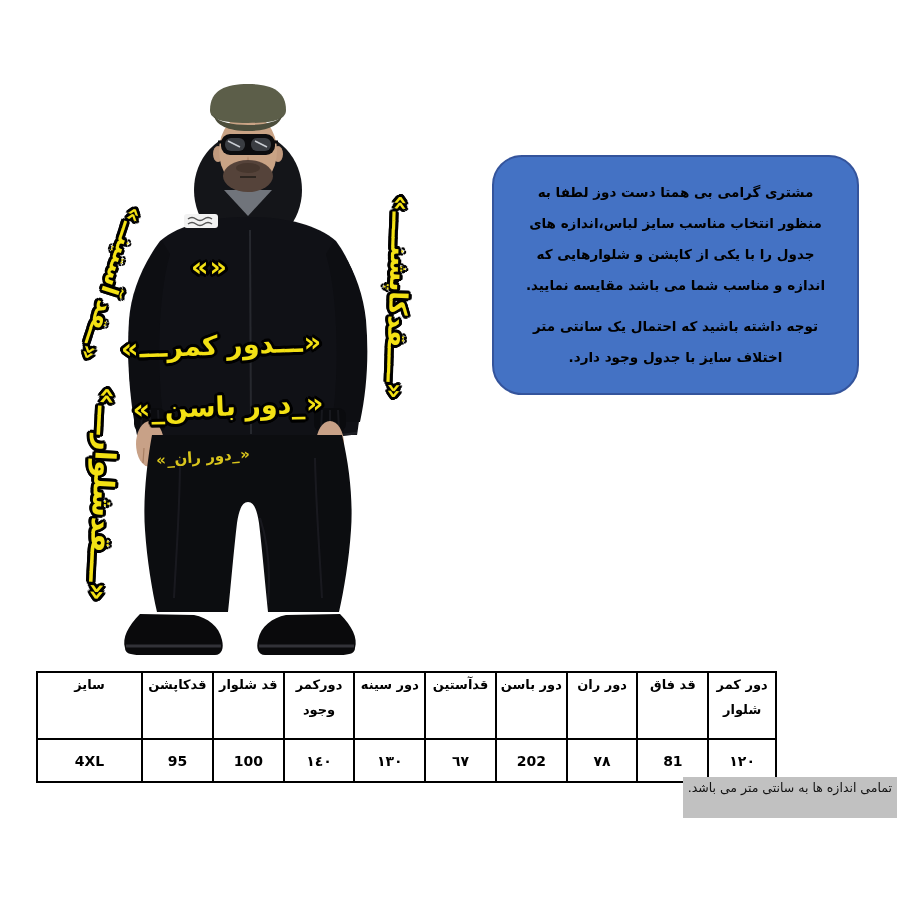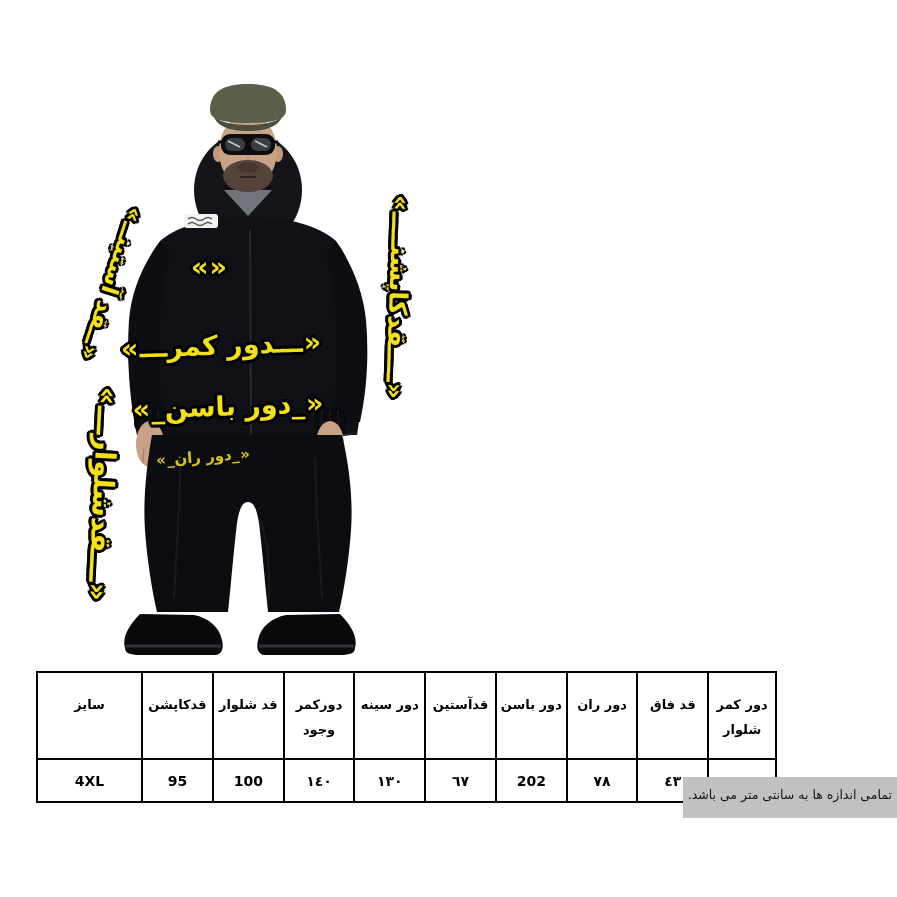--- a/index.html
+++ b/index.html
@@ -29,26 +29,26 @@
             background:#4472c4;border:2px solid #34549c;border-radius:30px;
             box-sizing:border-box;padding:20px 24px 0 24px;
             direction:rtl;text-align:center;color:#000;font-weight:bold;
             font-size:13.5px;line-height:2.3;}
   .info-box p{margin:0 0 10px 0;}
   
   .size-table{position:absolute;left:36px;top:671px;border-collapse:collapse;
               table-layout:fixed;width:741px;font-weight:bold;}
   .size-table th,.size-table td{border:2px solid #000;direction:rtl;text-align:center;
               font-family:"DejaVu Sans","Liberation Sans",sans-serif;overflow:hidden;}
-  .size-table th{height:64px;vertical-align:top;padding-top:20px;font-size:13px;line-height:1.9;}
+  .size-table th{height:64px;vertical-align:top;padding-top:0;font-size:13px;line-height:1.9;}
   .size-table td{height:39px;vertical-align:middle;font-size:14px;text-align:center;}
   .col-size{width:104px;} .col-n{width:70px;} .col-last{width:67px;}
   
   .footnote{position:absolute;left:683px;top:777px;width:214px;height:41px;
-            background:#c1c1c1;box-sizing:border-box;padding:10px 5px 0 3px;
+            background:#c1c1c1;box-sizing:border-box;padding:3px 5px 0 3px;
             direction:rtl;text-align:right;font-size:12.5px;color:#111;}
 </style>
 </head>
 <body>
 
 <div class="canvas">
 
   <div class="figure-wrap">
     <svg width="260" height="600" viewBox="0 0 260 600">
 
@@ -152,20 +152,24 @@
     <span class="txt">ــقد آستینــ</span>
     <span class="chev">»</span>
   </div>
 
   <div class="mlabel outlined lbl-pants">
     <span class="chev">«</span>
     <span class="txt">ـــقدشلوارـــ</span>
     <span class="chev">»</span>
   </div>
 
+  <div class="info-box">
+    <p>مشتری گرامی بی همتا دست دوز لطفا به منظور انتخاب مناسب سایز لباس،اندازه های جدول را با یکی از کاپشن و شلوارهایی که اندازه و مناسب شما می باشد مقایسه نمایید.</p>
+    <p>توجه داشته باشید که احتمال یک سانتی متر اختلاف سایز با جدول وجود دارد.</p>
+  </div>
 
   <table class="size-table">
     <colgroup>
       <col class="col-size">
         <col class="col-n">
         <col class="col-n">
         <col class="col-n">
         <col class="col-n">
       <col class="col-n">
         <col class="col-n">
@@ -188,21 +192,21 @@
     </tr>
     <tr>
       <td>4XL</td>
       <td>95</td>
       <td>100</td>
       <td>١٤٠</td>
       <td>١٣٠</td>
       <td>٦٧</td>
       <td>202</td>
       <td>٧٨</td>
-      <td>٤٣</td>
+      <td>81</td>
       <td>١٢٠</td>
     </tr>
   </tbody>
     </table>
 
   <div class="footnote">
     <span>تمامی اندازه ها به سانتی متر می باشد.</span>
   </div>
 
 </div>

